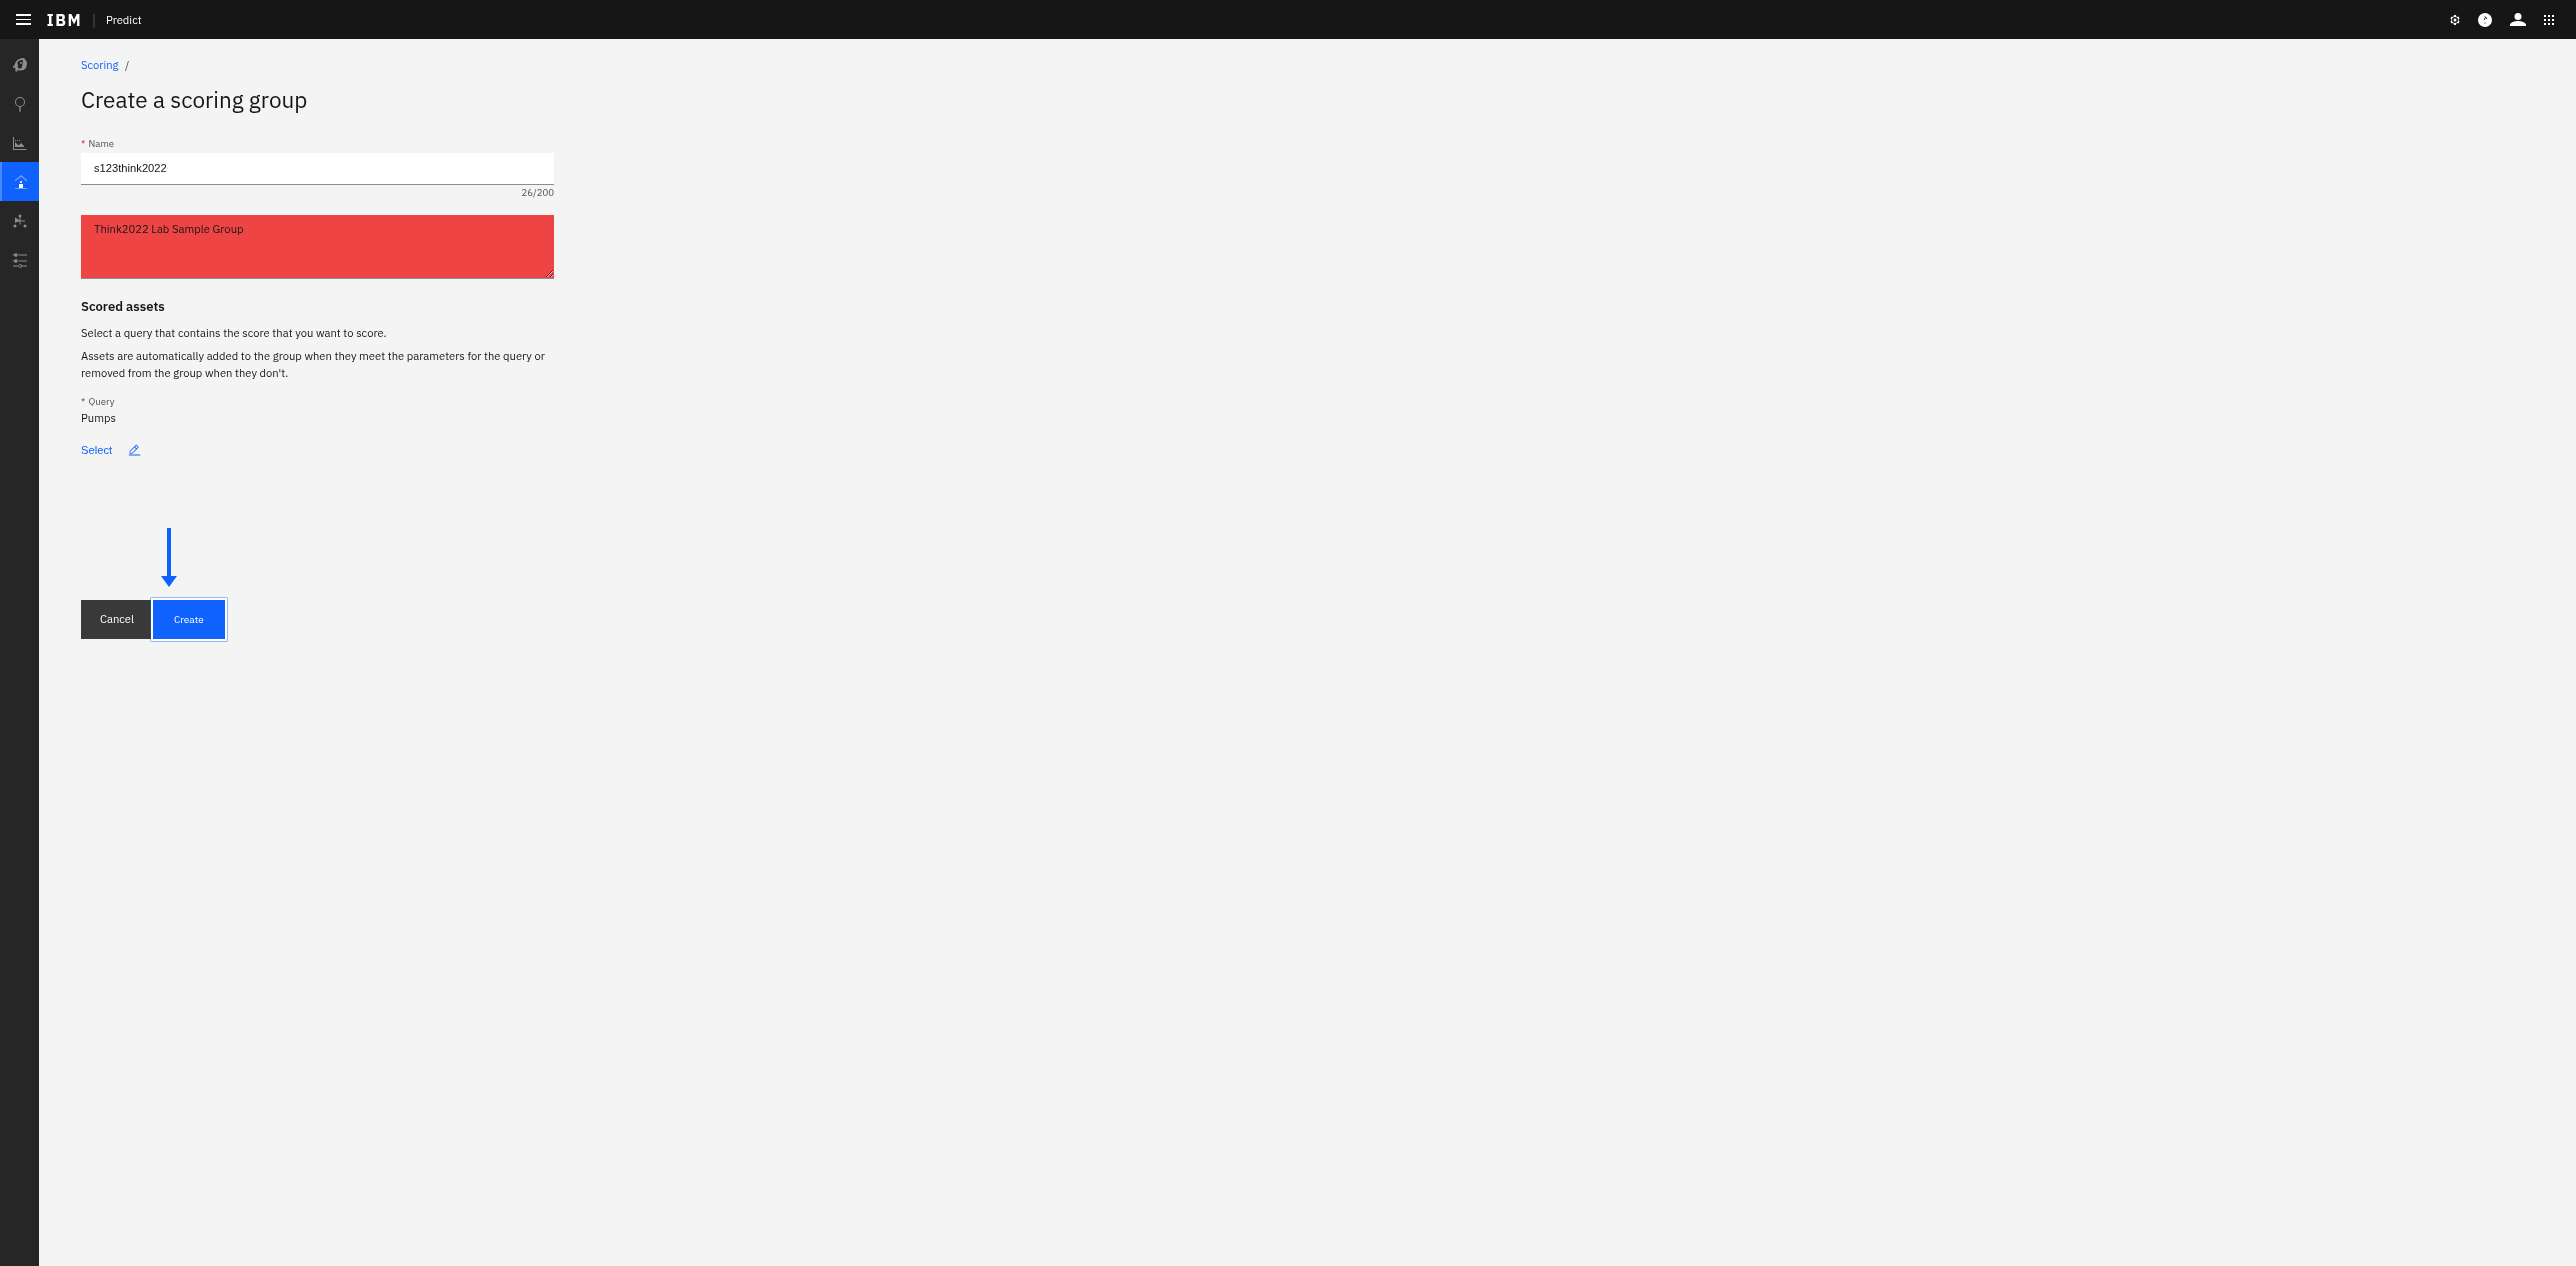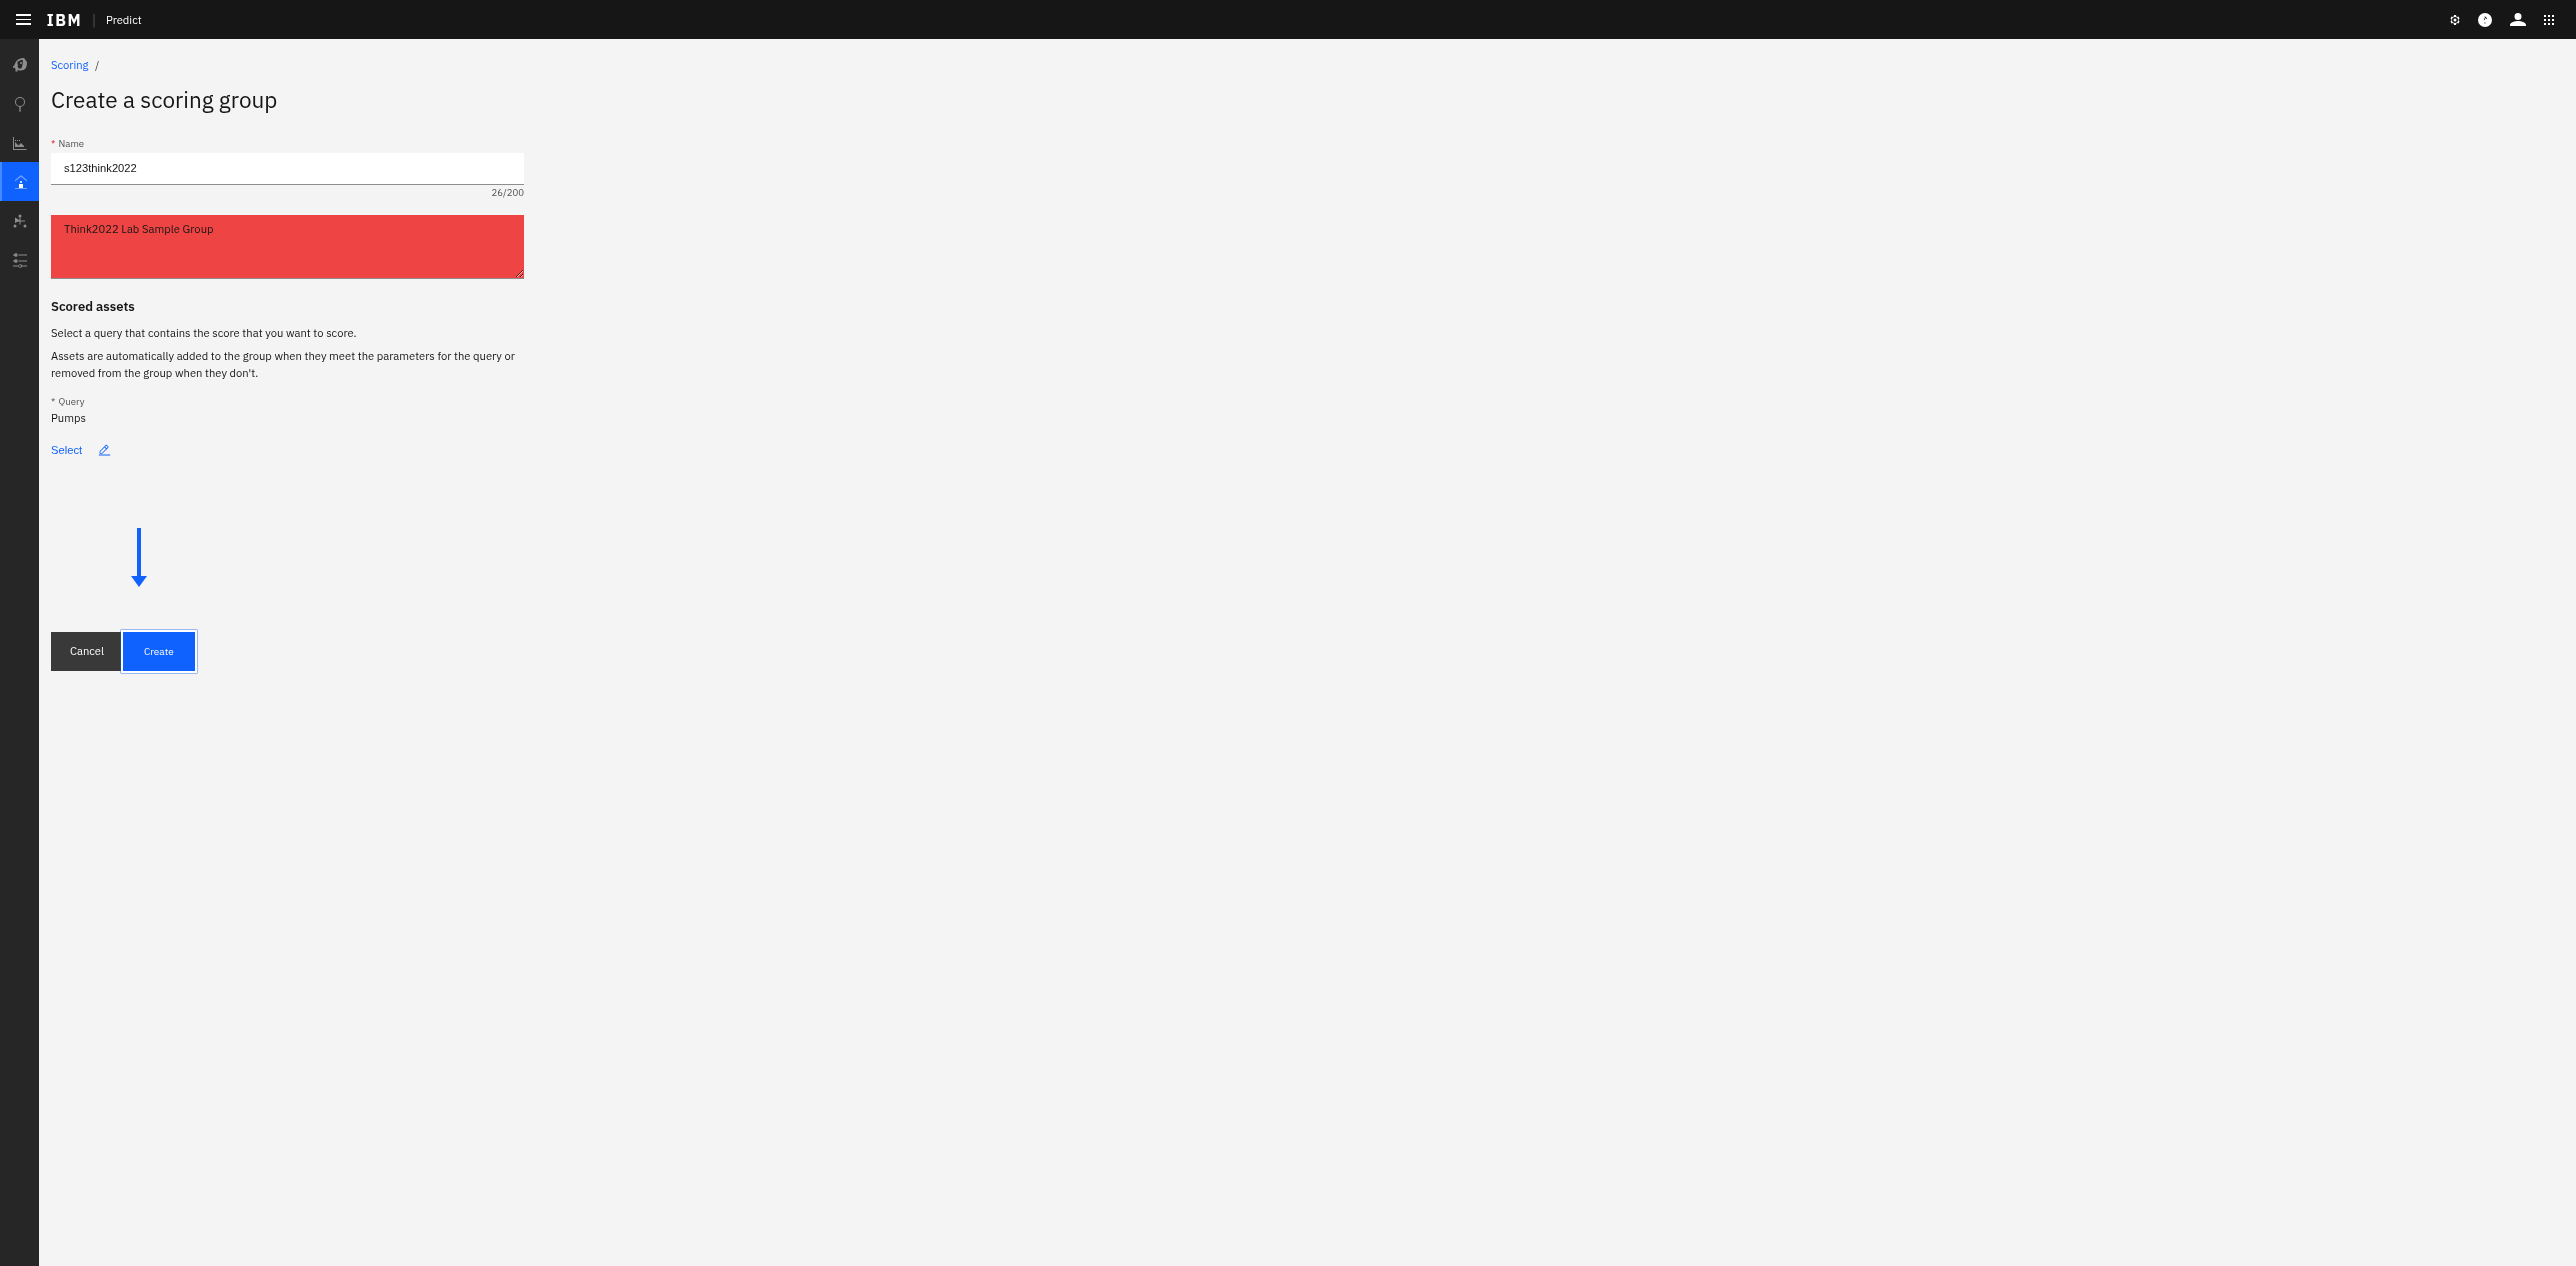--- a/index.html
+++ b/index.html
@@ -105,21 +105,21 @@
       background: #0f62fe;
       border-left: 2.4px solid #4589ff;
     }
     .sidebar-item svg { width: 16px; height: 16px; }
 
     
     .content-area {
       flex: 1;
       overflow-y: auto;
       background: #f4f4f4;
-      padding: 19px 26px 26px 12px;
+      padding: 19px 26px 26px 42px;
     }
 
     
     .breadcrumb {
       display: flex;
       align-items: center;
       gap: 6.4px;
       margin-bottom: 13px;
       font-size: 11.2px;
     }
@@ -455,21 +455,21 @@
       <div class="query-actions">
         <button class="link-button">Select</button>
         <span class="edit-icon">
           <svg width="13" height="13" viewBox="0 0 32 32" fill="#0f62fe" xmlns="http://www.w3.org/2000/svg">
             <path d="M2 26h28v2H2zM25.4 9c.8-.8.8-2 0-2.8l-3.6-3.6c-.8-.8-2-.8-2.8 0l-15 15V24h6.4l15-15zm-5-5L24 7.6l-3 3L17.4 7l3-3zM6 22v-3.6l10-10 3.6 3.6-10 10H6z"></path>
           </svg>
         </span>
       </div>
     </div>
 
-    <div style="display: flex; flex-direction: column; align-items: flex-start; margin-top: 32px; gap: 32px;">
+    <div style="display: flex; flex-direction: column; align-items: flex-start; margin-top: 32px;">
       <div class="arrow-container">
         <div style="display: flex; flex-direction: column; align-items: center;">
           <div style="width: 3.2px; height: 48px; background: #0f62fe;"></div>
           <div style="width: 0; height: 0; border-left: 8px solid transparent; border-right: 8px solid transparent; border-top: 11.2px solid #0f62fe;"></div>
         </div>
       </div>
 
       <div class="action-buttons">
         <button class="btn-cancel">Cancel</button>
         <button class="btn-create">Create</button>

